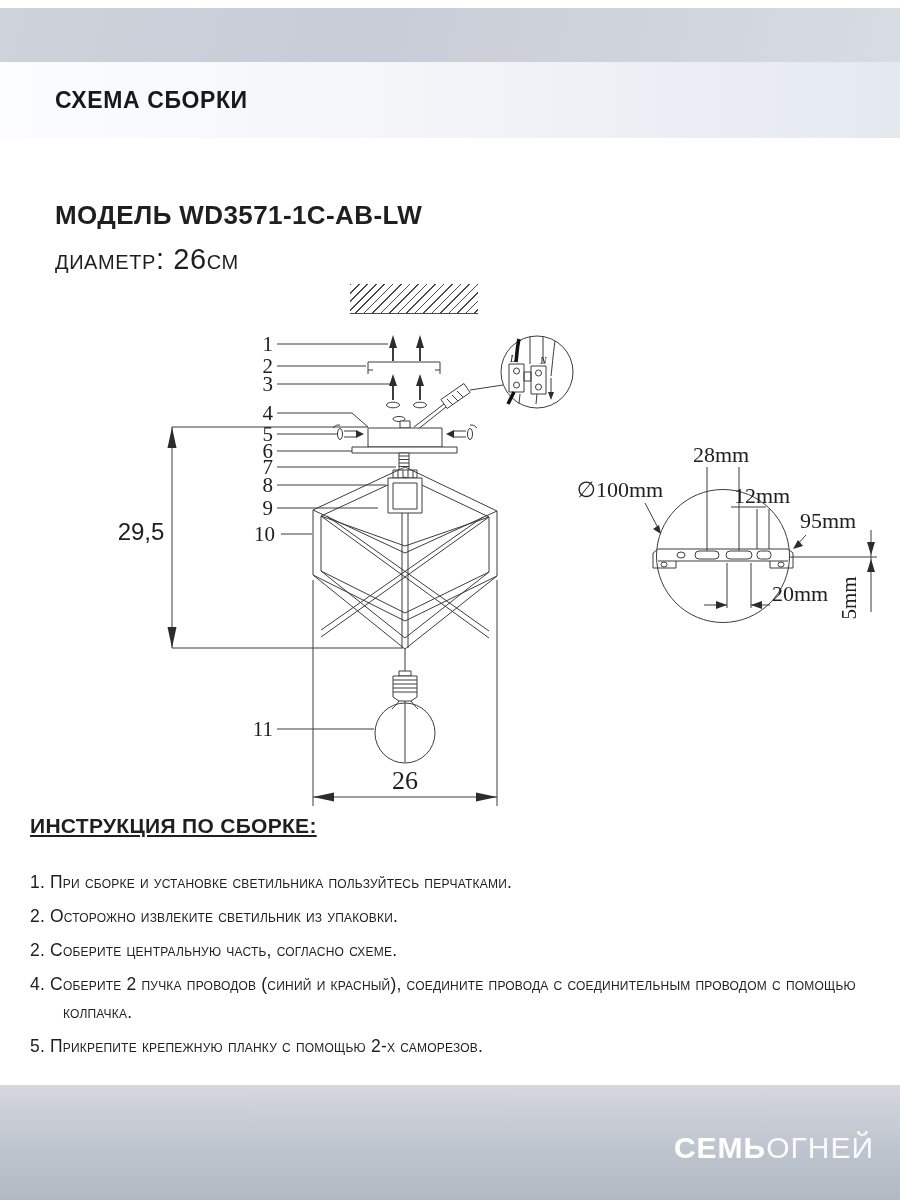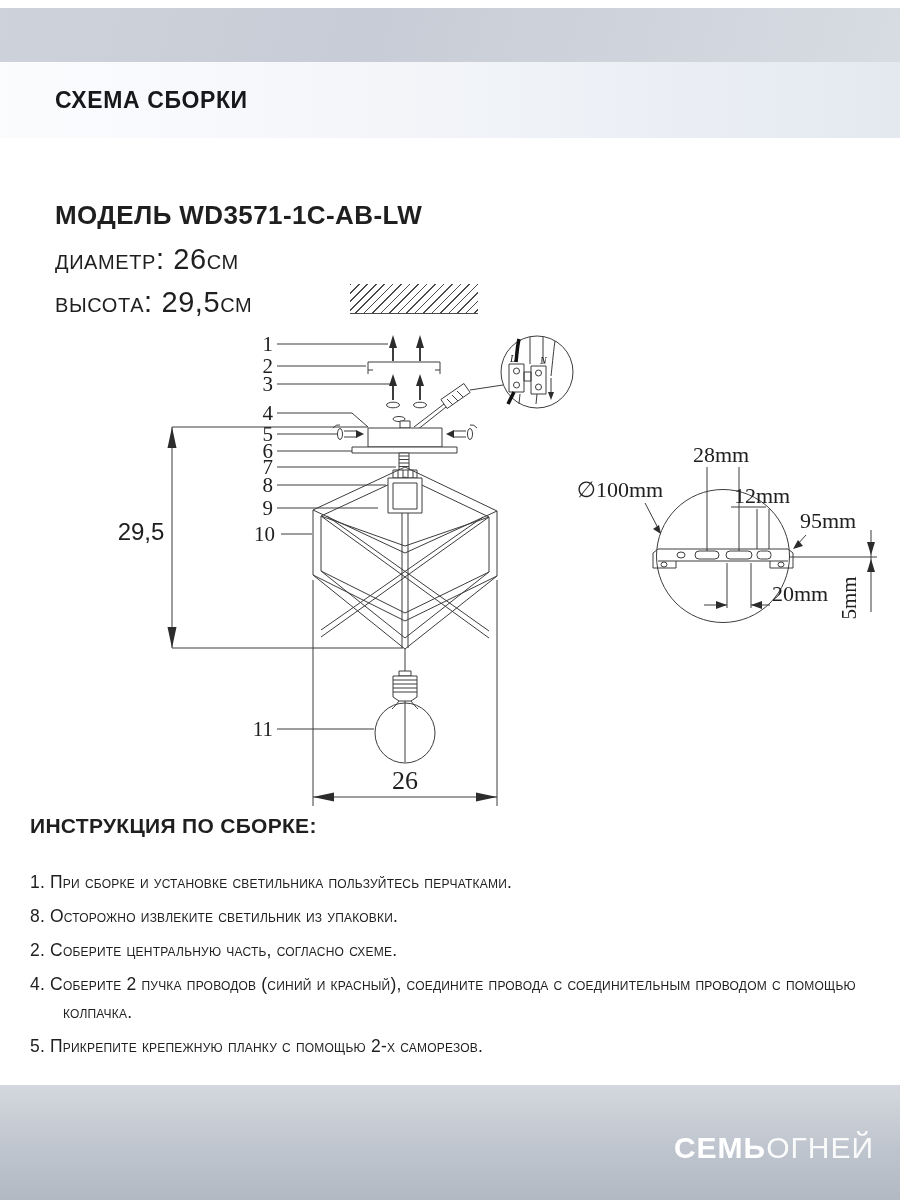--- a/index.html
+++ b/index.html
@@ -27,21 +27,21 @@
   svg.drawing *{vector-effect:non-scaling-stroke;}
   .ln{fill:none;stroke:#3d3d3d;stroke-width:1;}
   .ln2{fill:none;stroke:#3d3d3d;stroke-width:2;}
   .wf{fill:#ffffff;stroke:#3d3d3d;stroke-width:1;}
   .ar{fill:#2c2c2c;stroke:none;}
   .wire-thick{fill:none;stroke:#111;stroke-width:3.5;}
   text{fill:#202020;stroke:none;}
   .ts{font-family:"Liberation Serif","DejaVu Serif",serif;}
   .tn{font-family:"Liberation Sans","DejaVu Sans",sans-serif;}
   
-  .instr-heading{position:absolute;left:30px;top:814px;font-size:21px;font-weight:bold;letter-spacing:.3px;}
+  .instr-heading{position:absolute;left:30px;top:814px;font-size:21px;font-weight:bold;letter-spacing:.3px;text-decoration:underline;}
   .instr-list{position:absolute;left:30px;top:868px;width:845px;font-size:17.5px;
     font-variant:small-caps;letter-spacing:.2px;}
   .instr-item{line-height:28px;margin-bottom:6px;padding-left:33px;text-indent:-33px;}
   
   .footer{position:absolute;left:0;top:1085px;width:900px;height:115px;
     background:linear-gradient(180deg,#d4d8de 0%,#bfc5ce 55%,#b2b9c3 100%);text-align:center;}
   .brand{position:absolute;right:26px;top:46px;font-size:30px;letter-spacing:1px;color:#ffffff;}
   .brand-bold{font-weight:bold;}
   .brand-light{font-weight:normal;opacity:.92;}
 </style>
@@ -50,21 +50,20 @@
 
 <div class="header">
   <div class="header-band">
     <div class="header-title">СХЕМА СБОРКИ</div>
   </div>
 </div>
 
 <div class="model">
   <div class="model-name">МОДЕЛЬ WD3571-1C-AB-LW</div>
   <div class="model-line">диаметр: 26см</div>
-  <div class="model-line">высота: 29,5см</div>
 </div>
 
 <div class="ceiling-hatch"></div>
 
 <svg class="drawing" width="900" height="1200" viewBox="0 0 900 1200">
 
   <g>
     <path class="ln" d="M277,344 H388"></path>
     <path class="ln" d="M277,366 H366"></path>
     <path class="ln" d="M277,384 H391"></path>
@@ -239,21 +238,21 @@
     <path class="ln" d="M704,605 H727 M751,605 H770"></path>
     <polygon class="ar" points="727,605 716,601 716,609"></polygon>
     <polygon class="ar" points="751,605 762,601 762,609"></polygon>
     <text class="ts" font-size="22" x="772" y="601">20mm</text>
   </g>
 </svg>
 
 <div class="instr-heading">ИНСТРУКЦИЯ ПО СБОРКЕ:</div>
 <div class="instr-list">
   <div class="instr-item">1. При сборке и установке светильника пользуйтесь перчатками.</div>
-  <div class="instr-item">8. Осторожно извлеките светильник из упаковки.</div>
+  <div class="instr-item">2. Осторожно извлеките светильник из упаковки.</div>
   <div class="instr-item">2. Соберите центральную часть, согласно схеме.</div>
   <div class="instr-item">4. Соберите 2 пучка проводов (синий и красный), соедините провода с соединительным проводом с помощью колпачка.</div>
   <div class="instr-item">5. Прикрепите крепежную планку с помощью 2-х саморезов.</div>
 </div>
 
 <div class="footer">
   <div class="brand">
     <span class="brand-bold">СЕМЬ</span><span class="brand-light">ОГНЕЙ</span>
   </div>
 </div>

